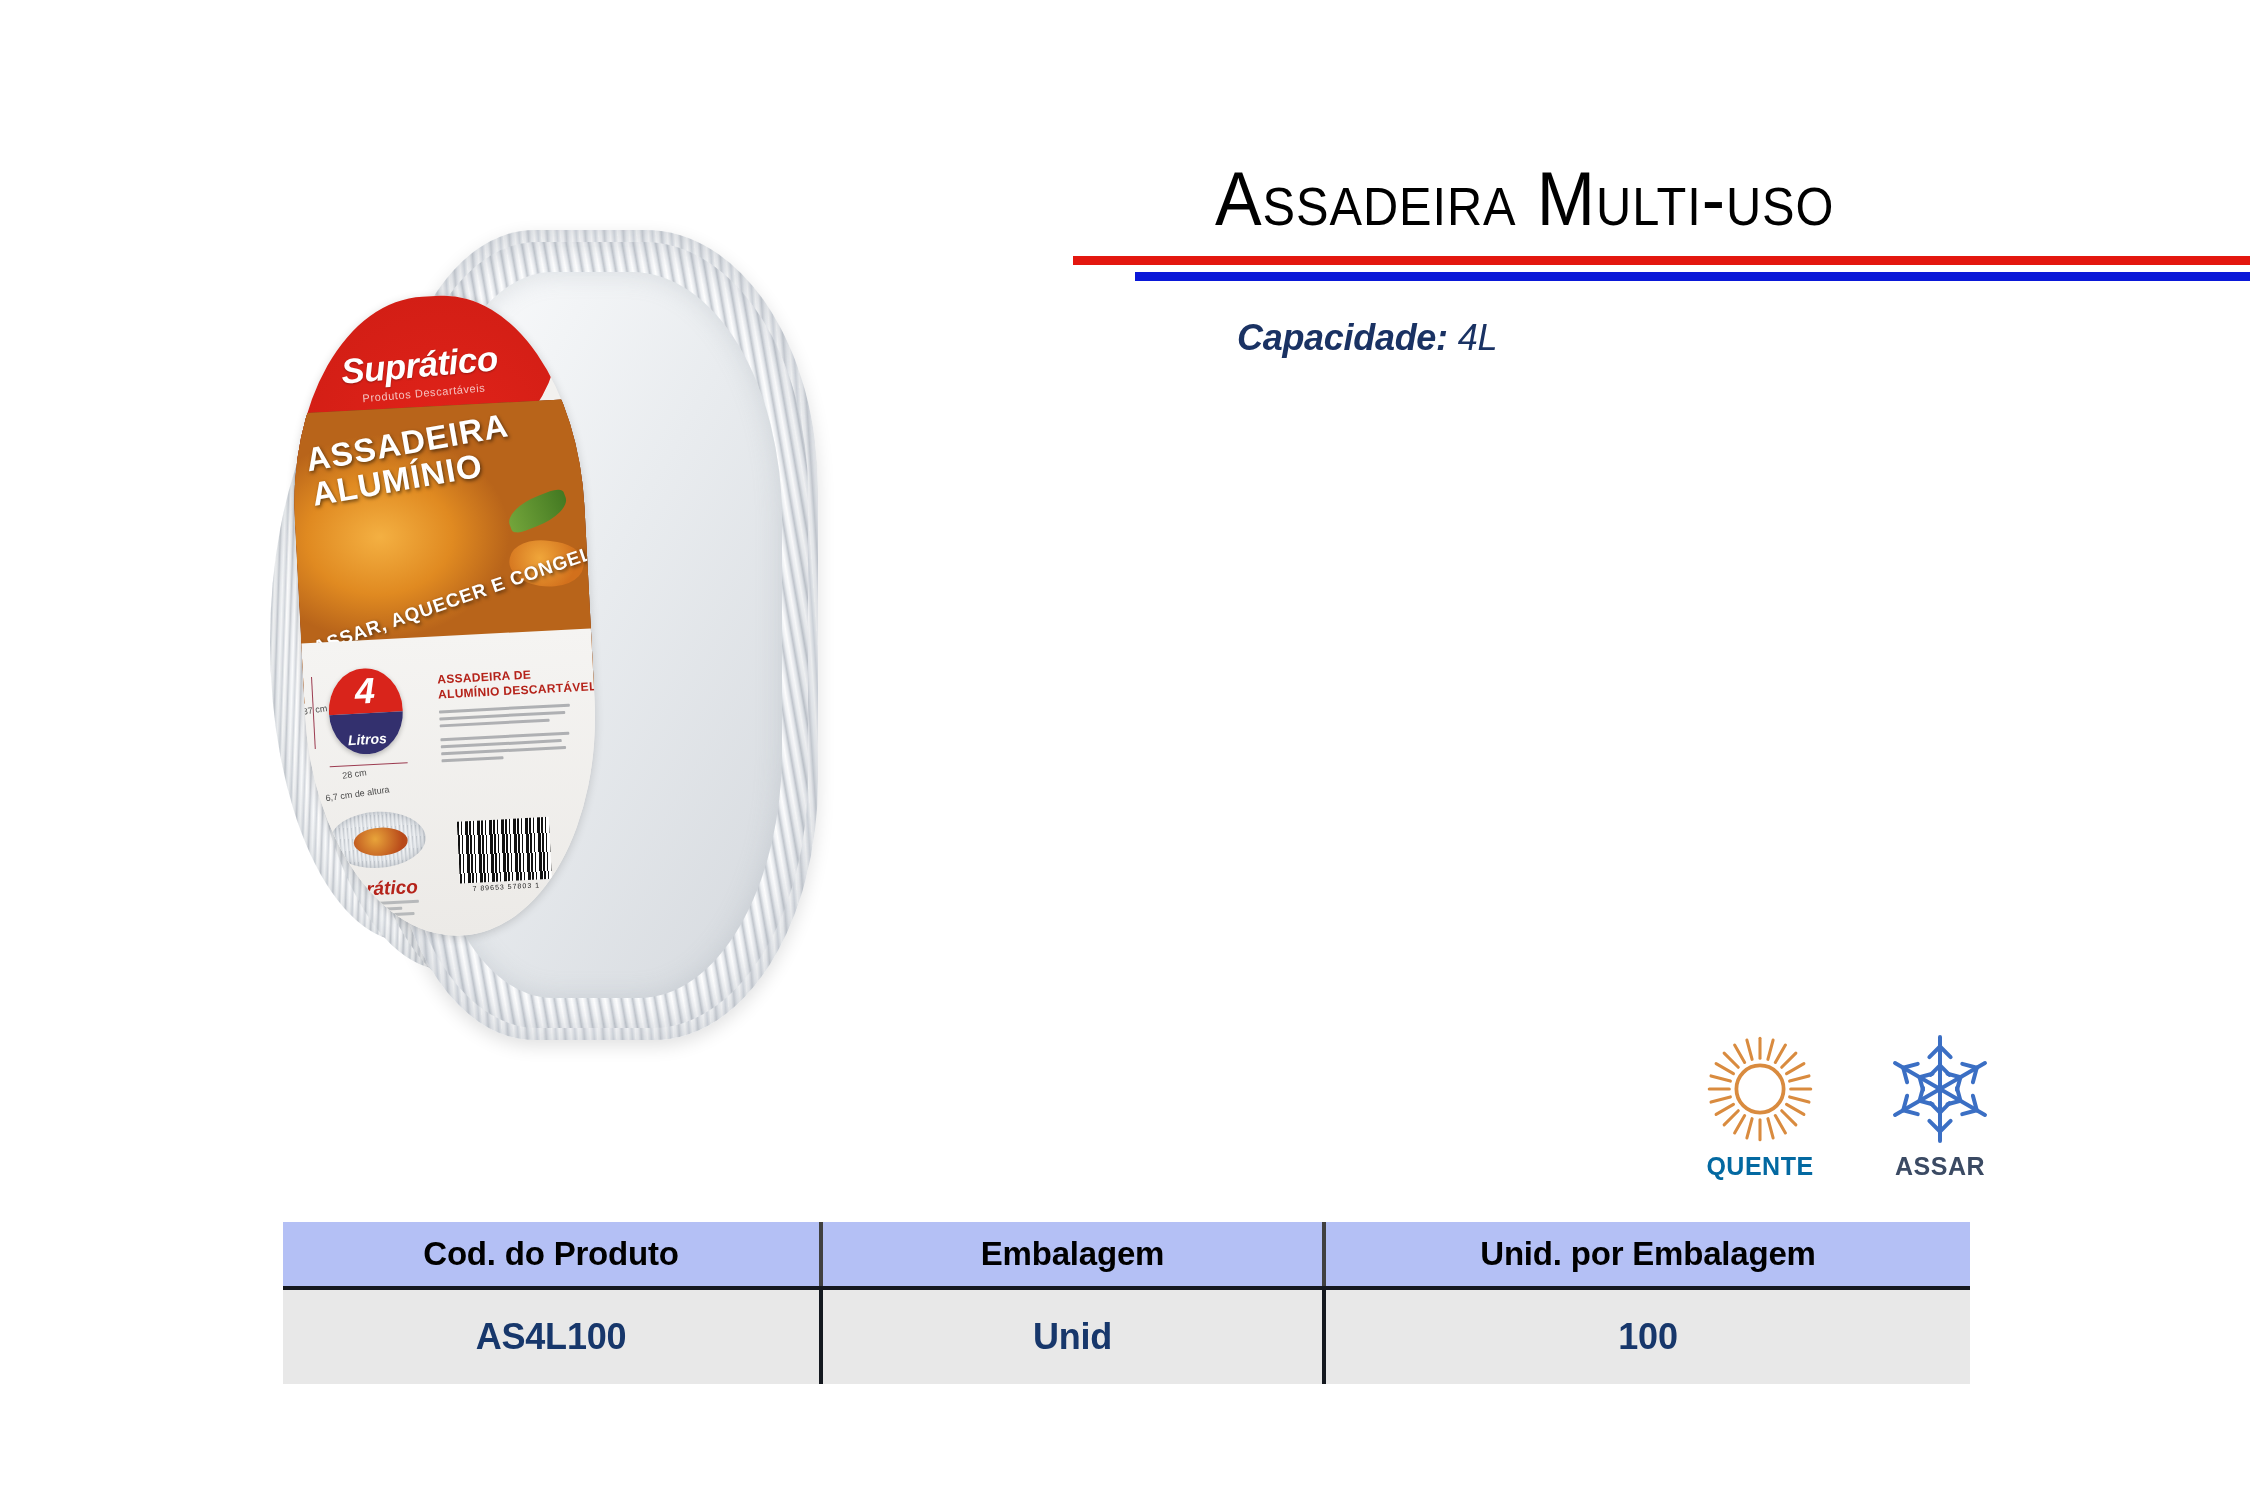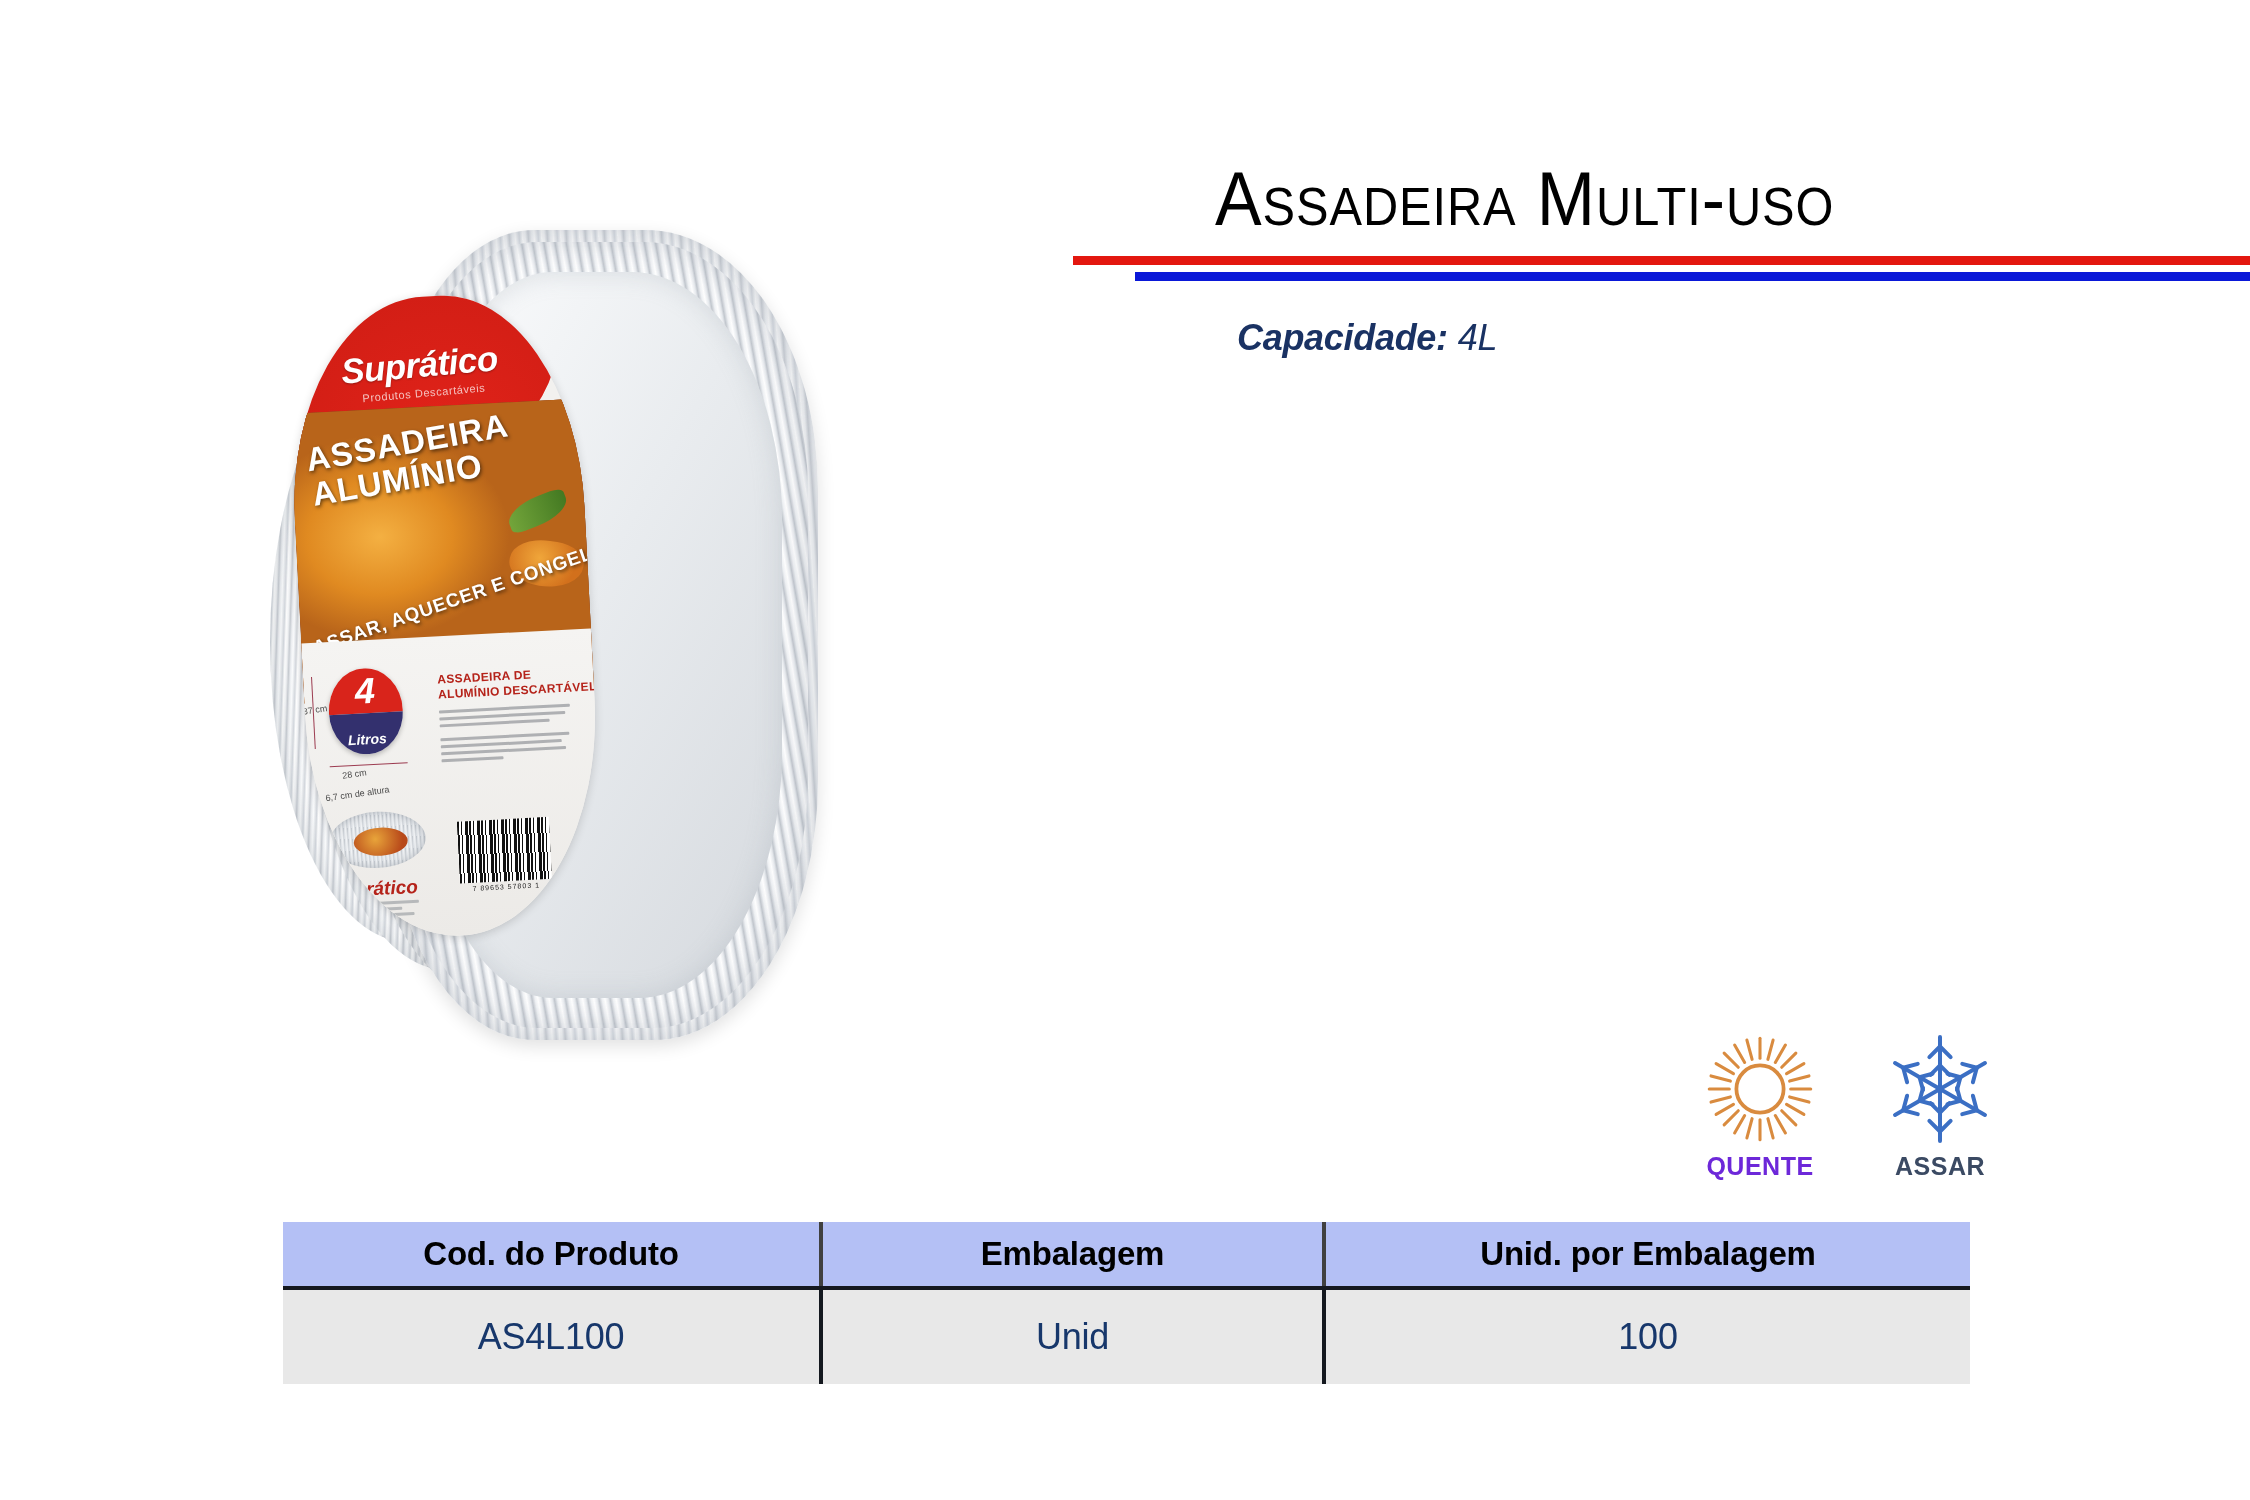--- a/index.html
+++ b/index.html
@@ -245,21 +245,21 @@
   #temp-icons {
     position: absolute; left: 1690px; top: 1030px;
     width: 330px; height: 185px;
     display: flex; gap: 40px; align-items: flex-start;
   }
   .temp-item { width: 140px; text-align: center; }
   .temp-item svg { display: block; margin: 0 auto; }
   .temp-label {
     margin-top: 4px; font-size: 25px; font-weight: 700; letter-spacing: .5px;
   }
-  .hot .temp-label  { color: #6d28d9; }
+  .hot .temp-label  { color: #0369a1; }
   .cold .temp-label { color: #3b4a63; }
 
   
   #spec-table {
     position: absolute; left: 283px; top: 1222px;
     width: 1687px;
     border-collapse: collapse;
     table-layout: fixed;
   }
   #spec-table col.c1 { width: 538px; }
@@ -268,21 +268,21 @@
   #spec-table th {
     background: #b4c0f5; color: #000;
     font-size: 33px; font-weight: 700;
     height: 66px; 
     letter-spacing: -.2px;
     border-bottom: 4px solid #14181f;
   }
   #spec-table th + th { border-left: 4px solid #404040; }
   #spec-table td {
     background: #e8e8e8; color: #17376b;
-    font-size: 36px; font-weight: 400;
+    font-size: 36px; font-weight: 700;
     height: 96px; text-align: center;
     letter-spacing: -.2px;
   }
   #spec-table td + td { border-left: 4px solid #14181f; }
 </style>
 </head>
 <body>
 
 <div id="page">
 

